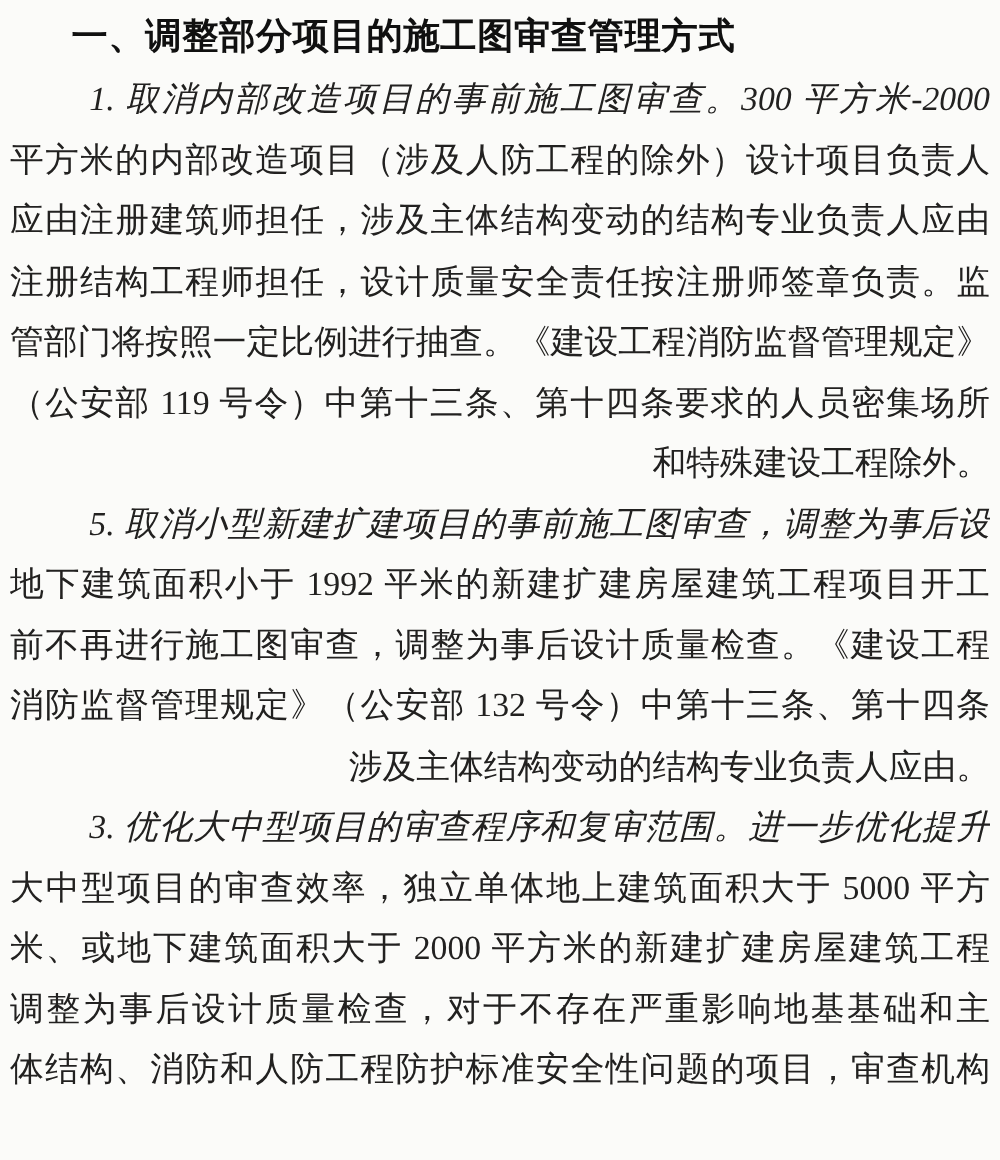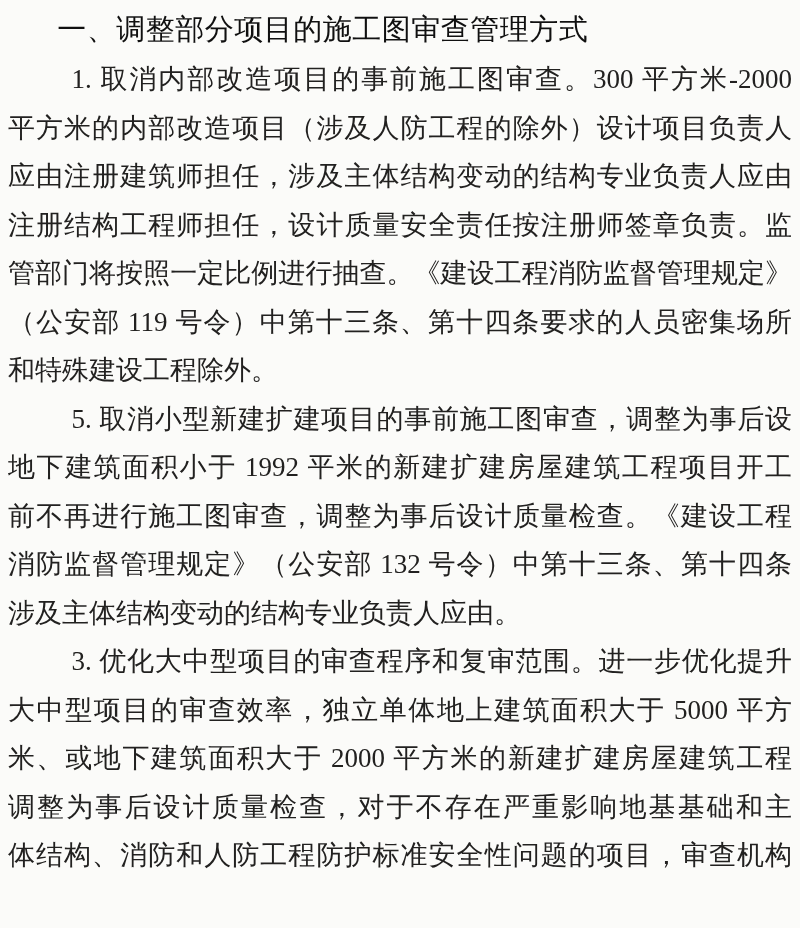--- a/index.html
+++ b/index.html
@@ -16,45 +16,46 @@
     box-sizing: border-box;
     padding: 3px 8px 0 8px;
     overflow: hidden;
     color: #1d1d1d;
   }
   .doc-title {
     margin: 0;
     height: 52px;
     line-height: 52px;
     font-family: "Liberation Sans", "DejaVu Sans", sans-serif;
-    font-weight: 400;
+    font-weight: 700;
     font-size: 29px;
     color: #101010;
     text-indent: 1.7em;
     letter-spacing: 0.5px;
     white-space: nowrap;
   }
   .doc-body {
     width: 784px;
   }
   .doc-line {
     height: 48.5px;
     line-height: 48.5px;
     font-family: "Liberation Serif", "DejaVu Serif", serif;
     font-size: 27px;
     color: #222120;
-    text-align: left;
+    text-align: right;
     overflow: hidden;
   }
   .doc-line.fill {
     text-align: justify;
     text-align-last: justify;
   }
   .doc-line.indent {
     text-indent: 2.35em;
+    font-style: italic;
   }
 </style>
 </head>
 <body>
 
 <div class="page">
   <h1 class="doc-title">一、调整部分项目的施工图审查管理方式</h1>
   <div class="doc-body" id="doc-body">
       <div class="doc-line fill indent">1. 取消内部改造项目的事前施工图审查。300 平方米-2000</div>
       <div class="doc-line fill">平方米的内部改造项目（涉及人防工程的除外）设计项目负责人</div>

